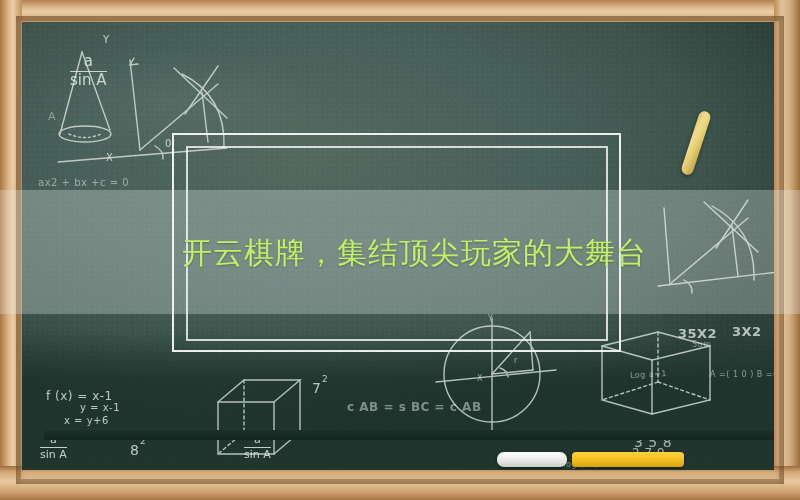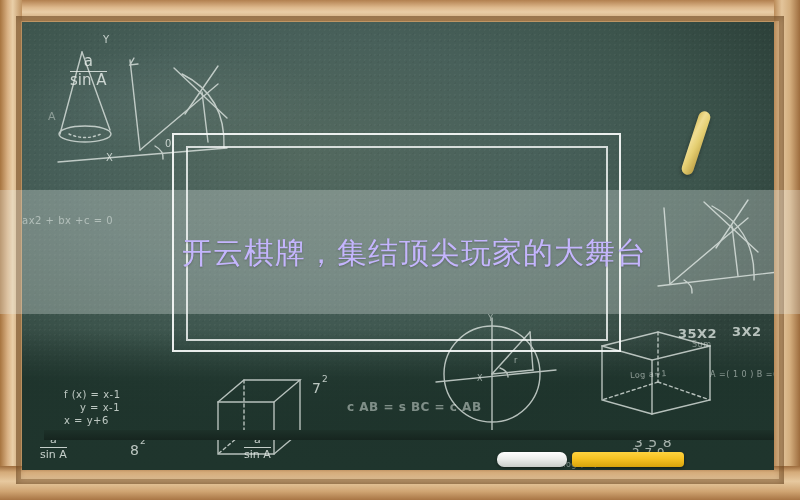--- a/index.html
+++ b/index.html
@@ -108,21 +108,21 @@
   }
   .rect-inner{
     position:absolute;left:186px;top:146px;width:418px;height:191px;
     border:2px solid rgba(250,252,251,.80);
   }
 
   
   .headline{
     position:absolute;left:182px;top:238px;
     font-family:"DejaVu Sans","Liberation Sans",sans-serif;
-    font-size:30px;line-height:1;color:#c4b5fd;
+    font-size:30px;line-height:1;color:#bef264;
     letter-spacing:1px;white-space:nowrap;
     text-shadow:0 1px 2px rgba(0,0,0,.25);
   }
 
   
   .chalk-yellow-up{
     position:absolute;left:668px;top:88px;width:12px;height:66px;
     border-radius:6px;
     background:linear-gradient(100deg,#d9bf5e 0%,#f0dd92 28%,#e5cf72 55%,#bda045 100%);
     transform:rotate(18deg);
@@ -218,26 +218,26 @@
 
     <div class="frac" style="left:48px;top:32px;font-size:15px;">
       <span class="num">a</span>
       <span class="bar"></span>
       <span class="den">sin A</span>
     </div>
     <div class="chalk-txt" style="left:81px;top:12px;font-size:10px;">Y</div>
     <div class="chalk-txt" style="left:84px;top:130px;font-size:10px;">X</div>
     <div class="chalk-txt" style="left:143px;top:116px;font-size:10px;">0</div>
     <div class="chalk-txt" style="left:26px;top:88px;font-size:11px;opacity:.45;">A</div>
-    <div class="chalk-txt" style="left:0;top:155px;font-size:10px;opacity:.55;margin-top:38px;">ax2 + bx +c = 0</div>
+    <div class="chalk-txt" style="left:16px;top:155px;font-size:10px;opacity:.55;">ax2 + bx +c = 0</div>
 
     <div class="chalk-txt" style="left:656px;top:304px;font-size:13px;font-weight:bold;opacity:.78;">35X2</div>
     <div class="chalk-txt" style="left:710px;top:302px;font-size:13px;font-weight:bold;opacity:.78;text-align:center;">3X2</div>
 
-    <div class="chalk-txt" style="left:42px;top:367px;font-size:10px;">f (x) = x-1</div>
+    <div class="chalk-txt" style="left:24px;top:367px;font-size:12px;">f (x) = x-1</div>
     <div class="chalk-txt" style="left:58px;top:380px;font-size:10px;">y = x-1</div>
     <div class="chalk-txt" style="left:42px;top:393px;font-size:10px;">x = y+6</div>
     <div class="frac" style="left:18px;top:412px;font-size:11px;">
       <span class="num">a</span>
       <span class="bar"></span>
       <span class="den">sin A</span>
     </div>
     <div class="chalk-txt" style="left:108px;top:420px;font-size:14px;">8</div>
     <div class="chalk-txt" style="left:118px;top:414px;font-size:9px;">2</div>
     <div class="frac" style="left:222px;top:412px;font-size:11px;">

